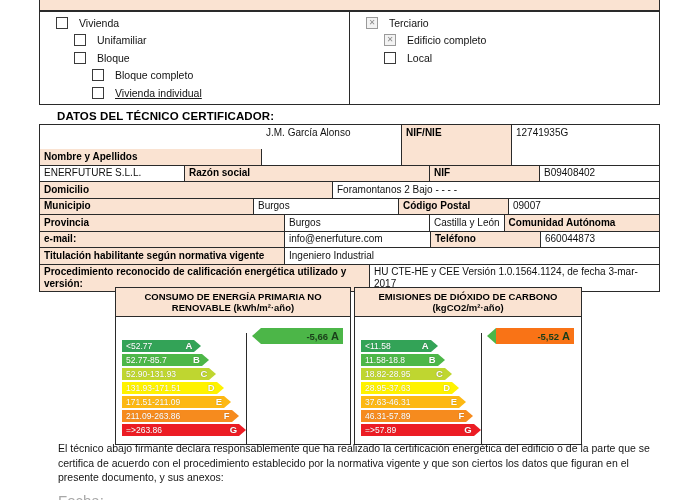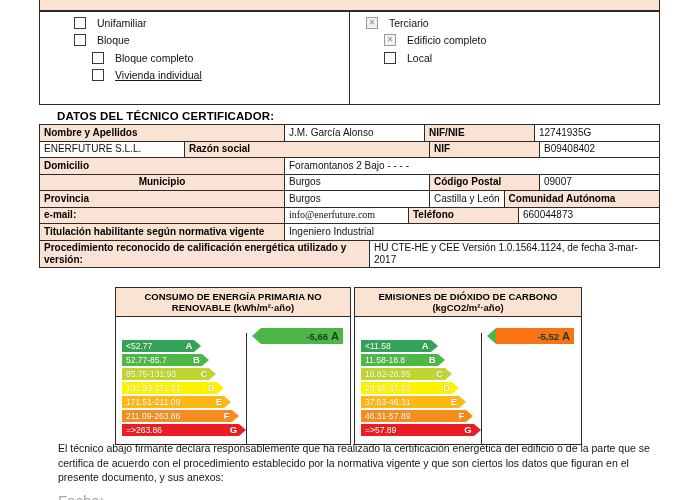--- a/index.html
+++ b/index.html
@@ -69,20 +69,24 @@
                 font-size:15px; color:#a8a8a8; }
 </style>
 </head>
 <body>
 
 <div class="page">
   <div class="topbar"></div>
 
   <div class="cb-section">
     <div class="cb-box cb-left" id="cb-left">
+        <div class="cb-item" style="padding-left: 16px;">
+          <span class="cbx"></span>
+          <span class="cb-label">Vivienda</span>
+        </div>
         <div class="cb-item" style="padding-left: 34px;">
           <span class="cbx"></span>
           <span class="cb-label">Unifamiliar</span>
         </div>
         <div class="cb-item" style="padding-left: 34px;">
           <span class="cbx"></span>
           <span class="cb-label">Bloque</span>
         </div>
         <div class="cb-item" style="padding-left: 52px;">
           <span class="cbx"></span>
@@ -109,50 +113,50 @@
         <div class="cb-item" style="padding-left: 34px;">
           <span class="cbx"></span>
           <span class="cb-label">Local</span>
         </div>
       </div>
   </div>
 
   <h2 class="sec-heading h-datos">DATOS DEL TÉCNICO CERTIFICADOR:</h2>
   <div class="ttable" id="tech-table">
       <div class="trow">
-        <div class="tcell label" style="width: 245px;">Nombre y Apellidos</div>
+        <div class="tcell label" style="width: 222px; margin-top: 24px;">Nombre y Apellidos</div>
         <div class="tcell value" style="width: 140px;">J.M. García Alonso</div>
         <div class="tcell label" style="width: 110px;">NIF/NIE</div>
         <div class="tcell value">12741935G</div>
       </div>
       <div class="trow">
         <div class="tcell value" style="width: 145px;">ENERFUTURE S.L.L.</div>
         <div class="tcell label" style="width: 245px;">Razón social</div>
         <div class="tcell label" style="width: 110px;">NIF</div>
         <div class="tcell value">B09408402</div>
       </div>
       <div class="trow">
-        <div class="tcell label" style="width: 245px;">Domicilio</div>
+        <div class="tcell label" style="width: 293px;">Domicilio</div>
         <div class="tcell value">Foramontanos 2 Bajo - - - -</div>
       </div>
       <div class="trow">
-        <div class="tcell label" style="width: 245px; text-align: center;">Municipio</div>
+        <div class="tcell label" style="width: 214px;">Municipio</div>
         <div class="tcell value" style="width: 145px;">Burgos</div>
         <div class="tcell label" style="width: 110px;">Código Postal</div>
         <div class="tcell value">09007</div>
       </div>
       <div class="trow">
         <div class="tcell label" style="width: 245px;">Provincia</div>
         <div class="tcell value" style="width: 145px;">Burgos</div>
         <div class="tcell value">Castilla y León</div>
         <div class="tcell label" style="width: 110px;">Comunidad Autónoma</div>
       </div>
       <div class="trow">
         <div class="tcell label" style="width: 245px;">e-mail:</div>
-        <div class="tcell value" style="width: 124px; font-family: Liberation Serif, serif;">info@enerfuture.com</div>
+        <div class="tcell value" style="width: 146px;">info@enerfuture.com</div>
         <div class="tcell label" style="width: 110px;">Teléfono</div>
         <div class="tcell value">660044873</div>
       </div>
       <div class="trow">
         <div class="tcell label" style="width: 245px;">Titulación habilitante según normativa vigente</div>
         <div class="tcell value">Ingeniero Industrial</div>
       </div>
       <div class="trow">
         <div class="tcell label" style="width: 330px;">Procedimiento reconocido de calificación energética  utilizado y versión:</div>
         <div class="tcell value">HU CTE-HE y CEE Versión 1.0.1564.1124, de fecha 3-mar-2017</div>
@@ -172,21 +176,21 @@
             </div>
             <div class="band" style="width: 70%;">
               <div class="band-rect" style="background: rgb(77, 183, 72);"></div>
               <div class="band-tip" style="border-left: 7px solid rgb(77, 183, 72);"></div>
               <span class="band-range">52.77-85.7</span>
               <span class="band-letter">B</span>
             </div>
             <div class="band" style="width: 76%;">
               <div class="band-rect" style="background: rgb(191, 214, 48);"></div>
               <div class="band-tip" style="border-left: 7px solid rgb(191, 214, 48);"></div>
-              <span class="band-range">85.75-131.93</span>
+              <span class="band-range">52.90-131.93</span>
               <span class="band-letter">C</span>
             </div>
             <div class="band" style="width: 82%;">
               <div class="band-rect" style="background: rgb(255, 242, 0);"></div>
               <div class="band-tip" style="border-left: 7px solid rgb(255, 242, 0);"></div>
               <span class="band-range">131.93-171.51</span>
               <span class="band-letter">D</span>
             </div>
             <div class="band" style="width: 88%;">
               <div class="band-rect" style="background: rgb(253, 184, 19);"></div>

